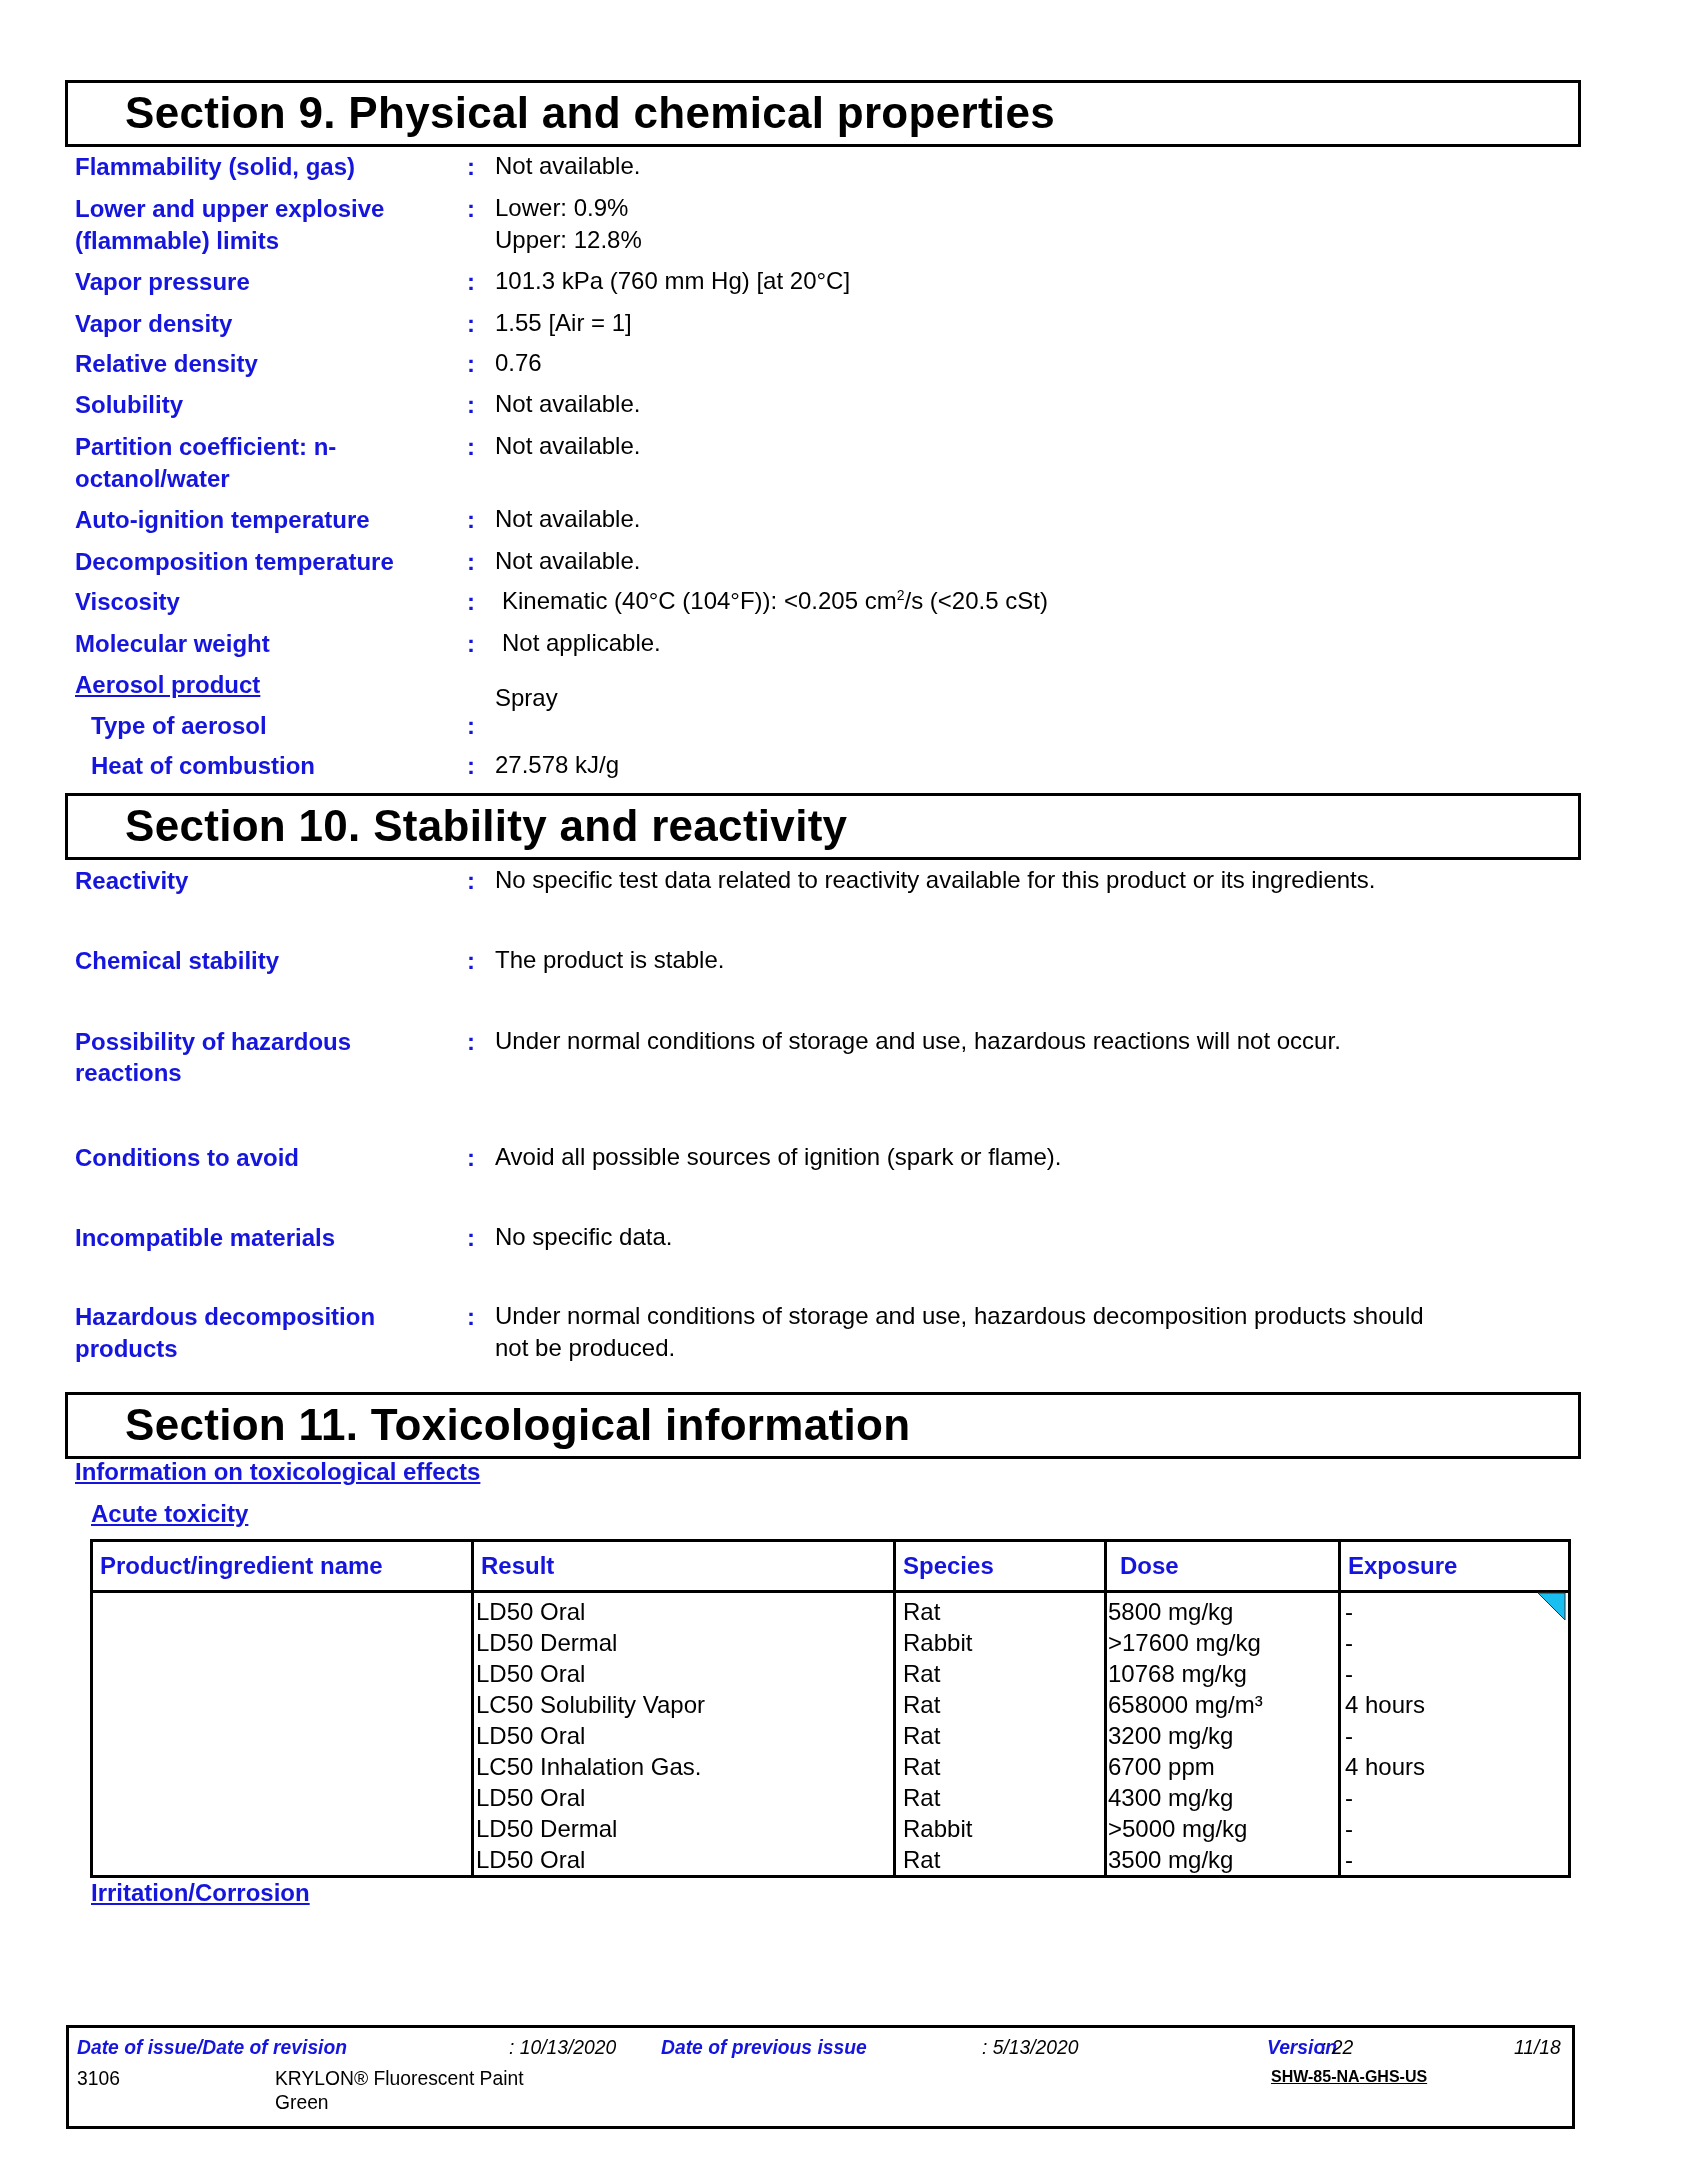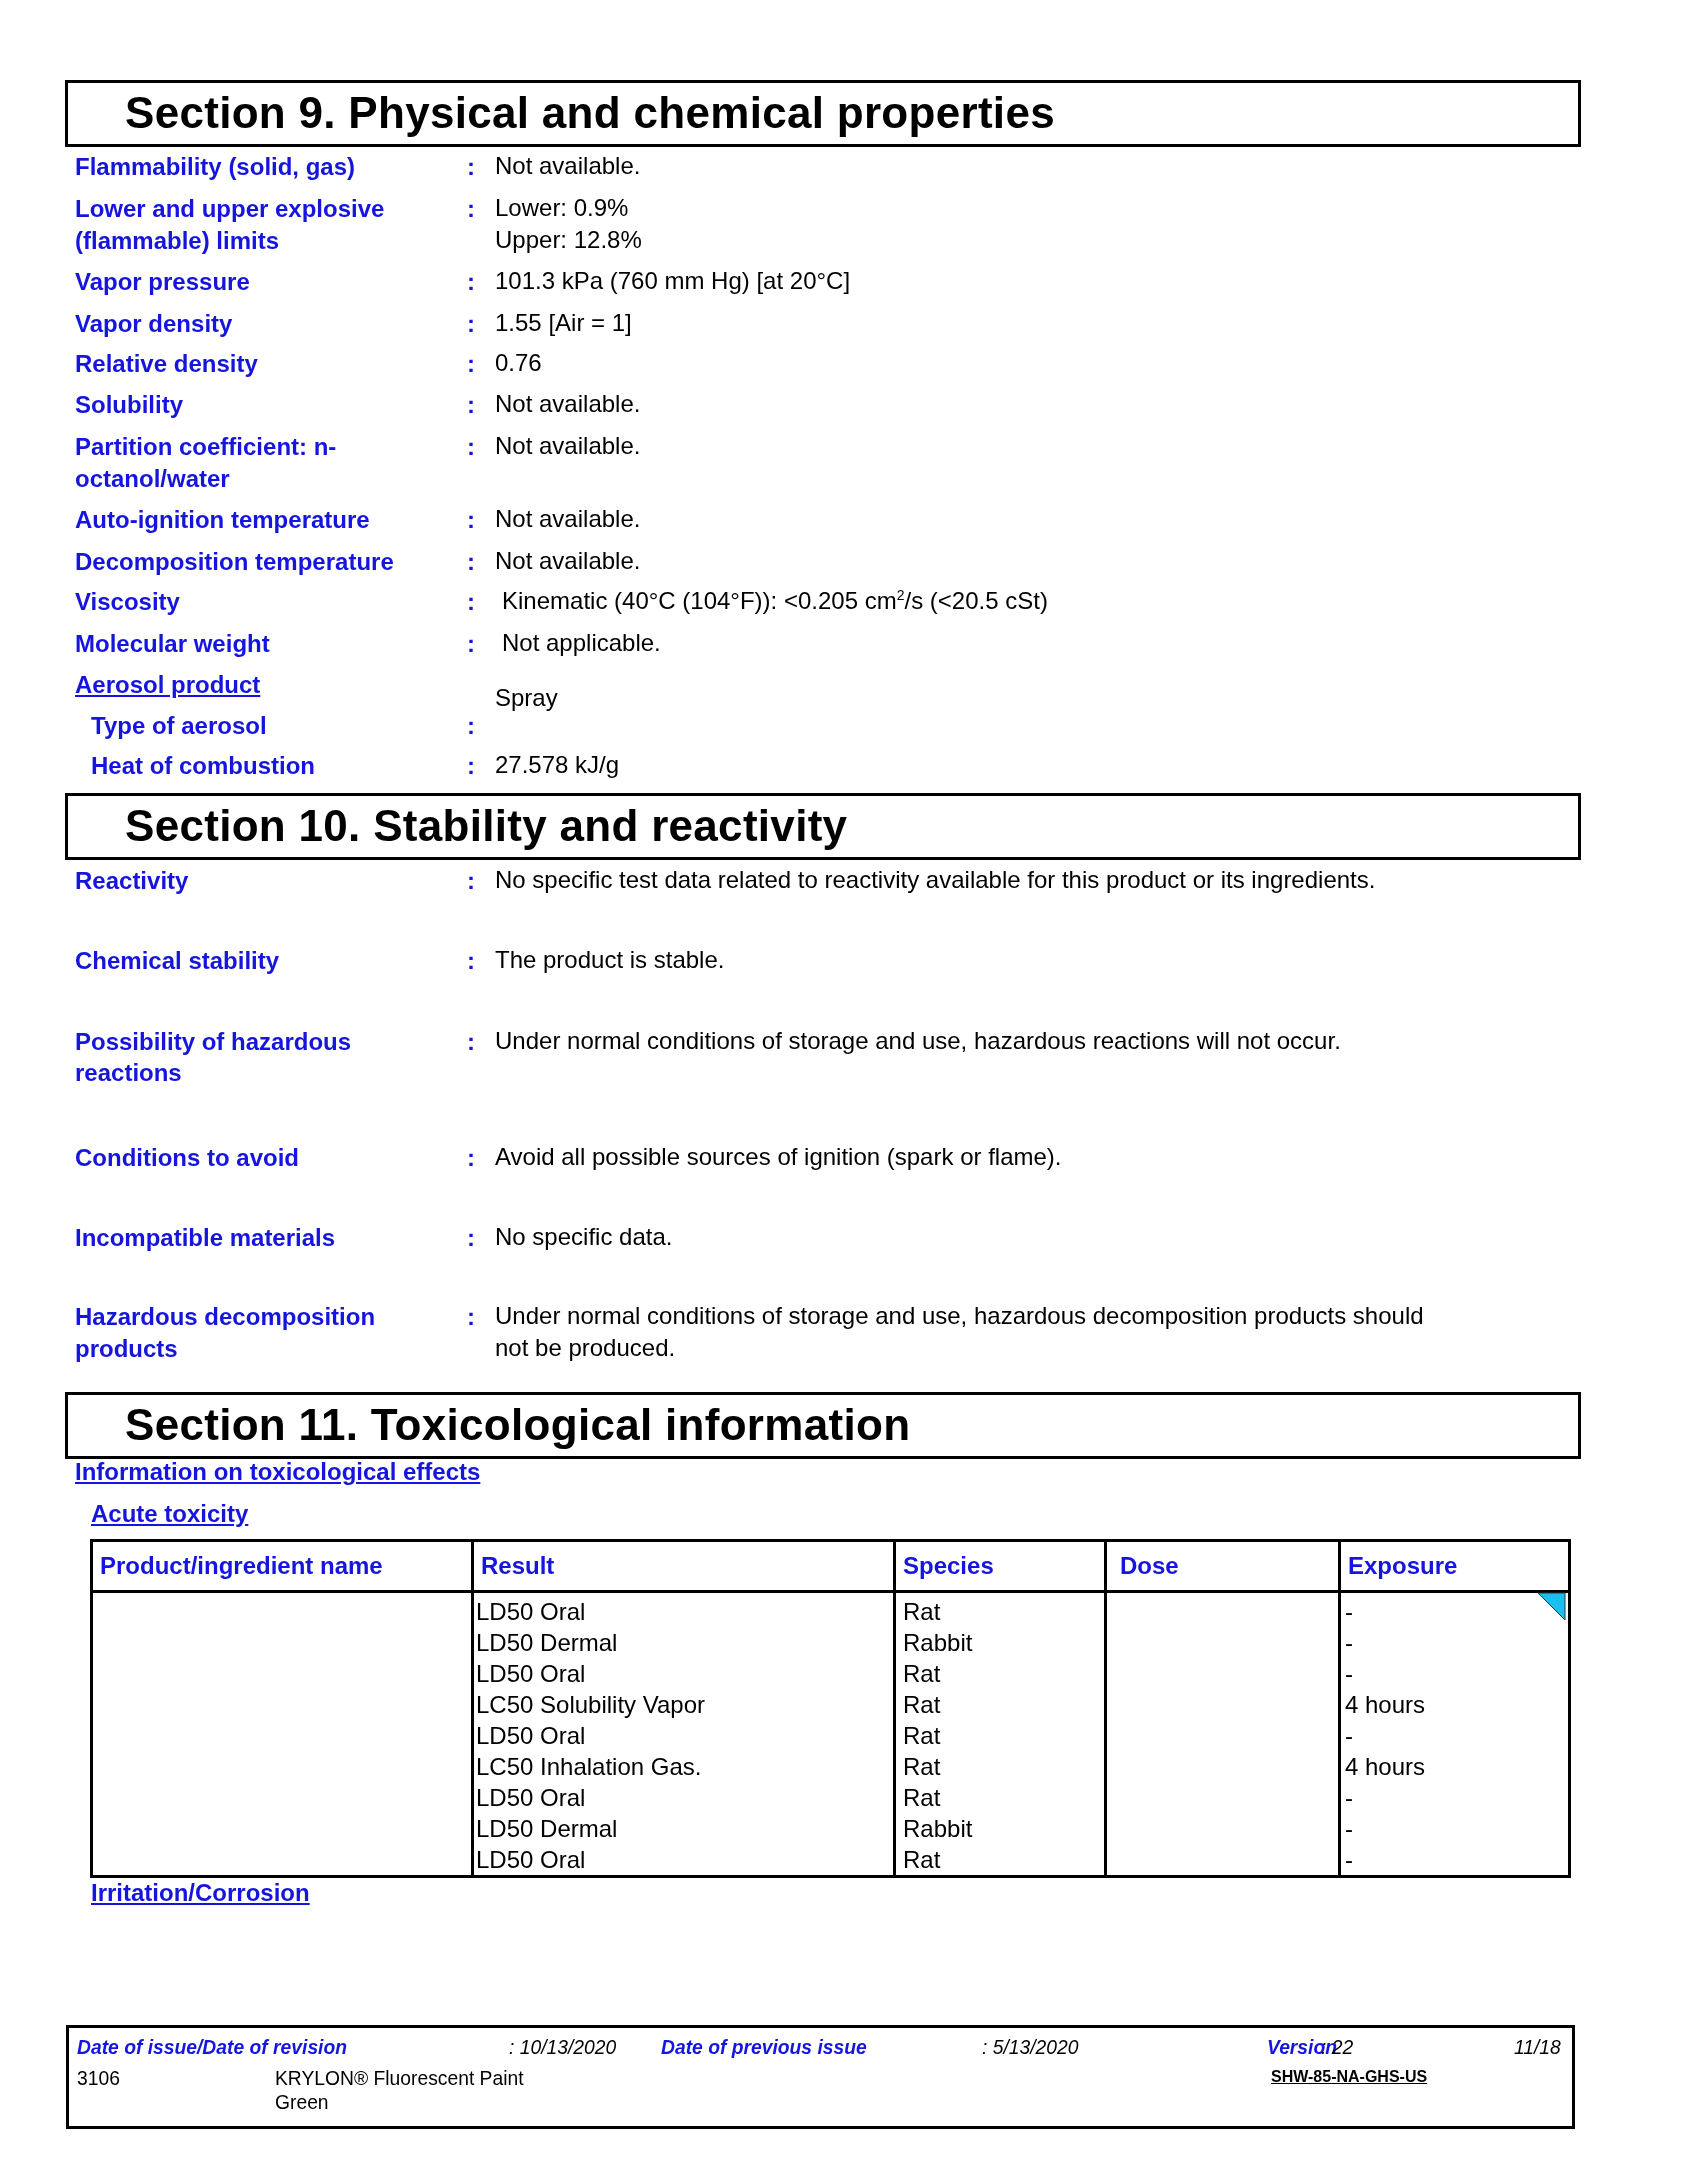--- a/index.html
+++ b/index.html
@@ -164,20 +164,31 @@
     <div class="cell">Rat</div>
     <div class="cell">Rabbit</div>
     <div class="cell">Rat</div>
     <div class="cell">Rat</div>
     <div class="cell">Rat</div>
     <div class="cell">Rat</div>
     <div class="cell">Rat</div>
     <div class="cell">Rabbit</div>
     <div class="cell">Rat</div>
   </div>
+  <div class="col" style="left:1015px;">
+    <div class="cell">5800 mg/kg</div>
+    <div class="cell">&gt;17600 mg/kg</div>
+    <div class="cell">10768 mg/kg</div>
+    <div class="cell">658000 mg/m³</div>
+    <div class="cell">3200 mg/kg</div>
+    <div class="cell">6700 ppm</div>
+    <div class="cell">4300 mg/kg</div>
+    <div class="cell">&gt;5000 mg/kg</div>
+    <div class="cell">3500 mg/kg</div>
+  </div>
   <div class="col" style="left:1252px;">
     <div class="cell">-</div>
     <div class="cell">-</div>
     <div class="cell">-</div>
     <div class="cell">4 hours</div>
     <div class="cell">-</div>
     <div class="cell">4 hours</div>
     <div class="cell">-</div>
     <div class="cell">-</div>
     <div class="cell">-</div>

